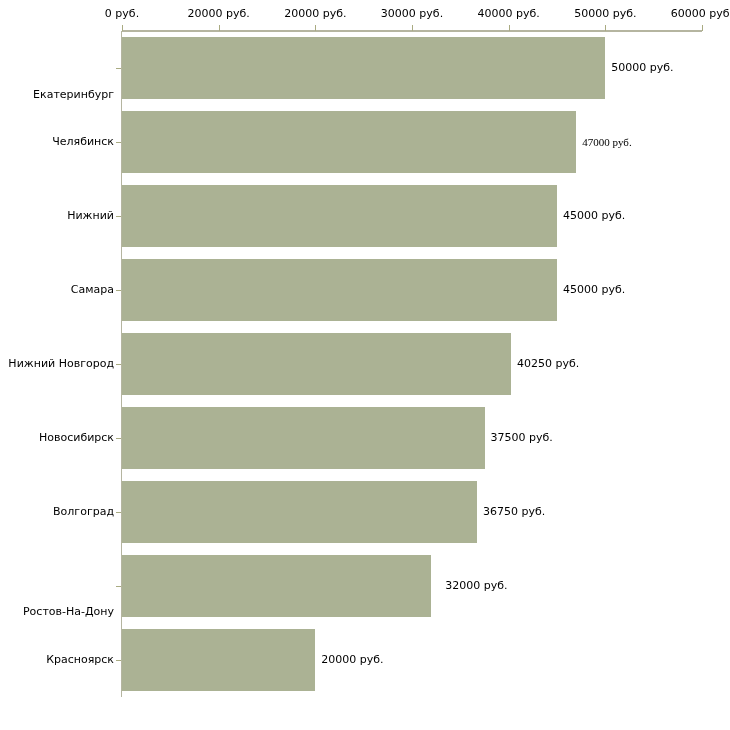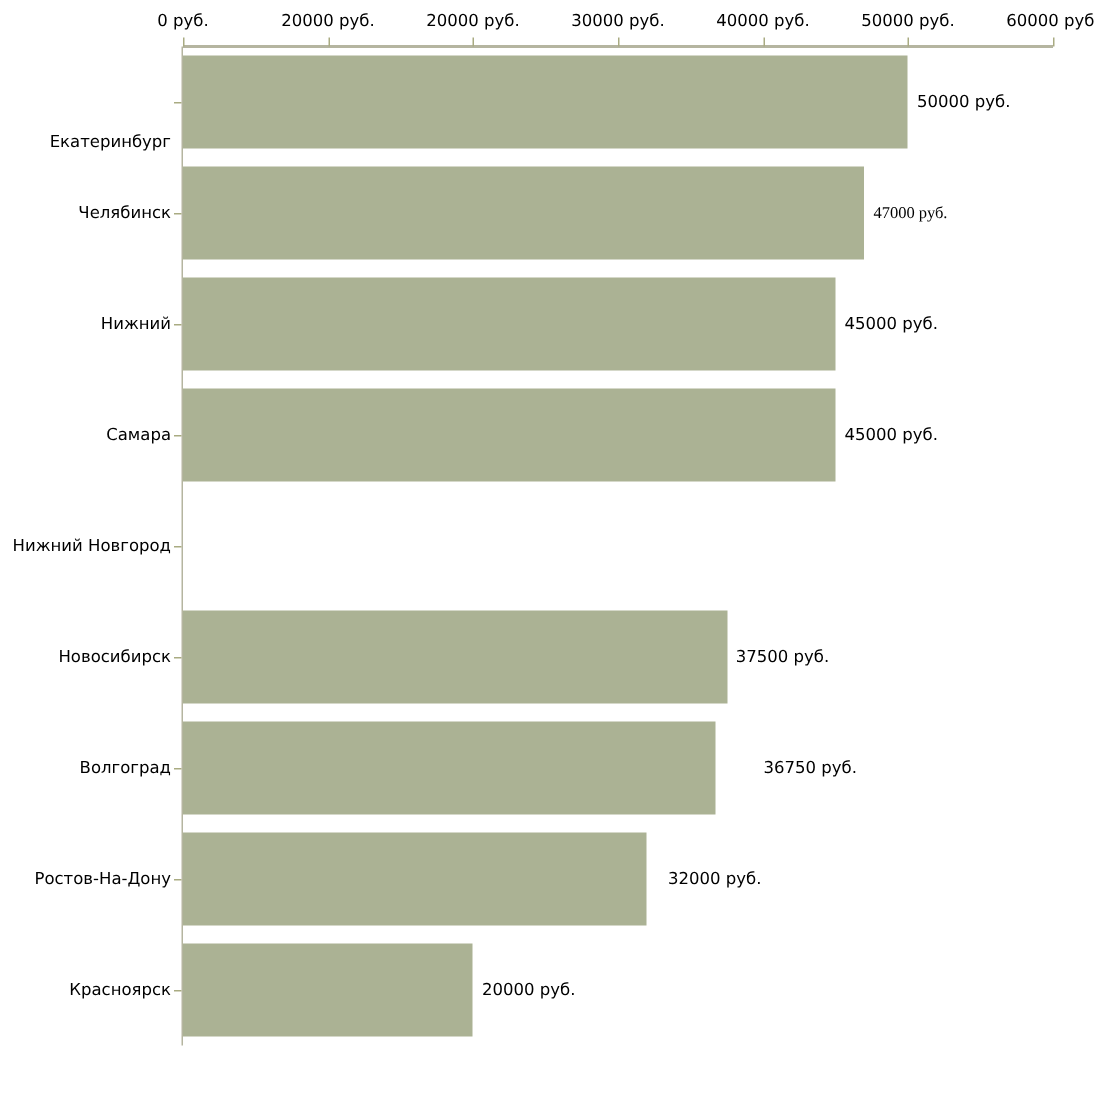--- a/index.html
+++ b/index.html
@@ -152,48 +152,52 @@
   </div>
 
   <div class="cat-label-wrap" id="cat-labels">
       <div class="cat-label-item" style="top: 37px; margin-top: 27px;">Екатеринбург</div>
       <div class="cat-label-item" style="top: 111px;">Челябинск</div>
       <div class="cat-label-item" style="top: 185px;">Нижний</div>
       <div class="cat-label-item" style="top: 259px;">Самара</div>
       <div class="cat-label-item" style="top: 333px;">Нижний Новгород</div>
       <div class="cat-label-item" style="top: 407px;">Новосибирск</div>
       <div class="cat-label-item" style="top: 481px;">Волгоград</div>
-      <div class="cat-label-item" style="top: 555px; text-align: right;">Ростов-На-Дону</div>
+      <div class="cat-label-item" style="top: 581px; text-align: right;">Ростов-На-Дону</div>
       <div class="cat-label-item" style="top: 629px;">Красноярск</div>
     </div>
 
   <div class="plot" id="plot">
       <div class="bar-row" style="top: 6px; width: 580px;">
         <div class="bar" title="Екатеринбург: 50000 руб." style="width: 483.333px; background: rgb(171, 178, 148);"></div>
         <div class="bar-value" style="left: 483.333px;">50000 руб.</div>
       </div>
       <div class="bar-row" style="top: 80px; width: 580px;">
         <div class="bar" title="Челябинск: 47000 руб." style="width: 454.333px; background: rgb(171, 178, 148);"></div>
         <div class="bar-value" style="left: 454.333px; font-family: Liberation Serif, serif;">47000 руб.</div>
       </div>
       <div class="bar-row" style="top: 154px; width: 580px;">
         <div class="bar" title="Москва: 45000 руб." style="width: 435px; background: rgb(171, 178, 148);"></div>
         <div class="bar-value" style="left: 435px;">45000 руб.</div>
       </div>
       <div class="bar-row" style="top: 228px; width: 580px;">
         <div class="bar" title="Самара: 45000 руб." style="width: 435px; background: rgb(171, 178, 148);"></div>
         <div class="bar-value" style="left: 435px;">45000 руб.</div>
       </div>
+      <div class="bar-row" style="top: 302px; width: 580px;">
+        <div class="bar" title="Нижний Новгород: 40250 руб." style="width: 389.083px; background: rgb(171, 178, 148);"></div>
+        <div class="bar-value" style="left: 389.083px;">40250 руб.</div>
+      </div>
       <div class="bar-row" style="top: 376px; width: 580px;">
         <div class="bar" title="Новосибирск: 37500 руб." style="width: 362.5px; background: rgb(171, 178, 148);"></div>
         <div class="bar-value" style="left: 362.5px;">37500 руб.</div>
       </div>
       <div class="bar-row" style="top: 450px; width: 580px;">
         <div class="bar" title="Волгоград: 36750 руб." style="width: 355.25px; background: rgb(171, 178, 148);"></div>
-        <div class="bar-value" style="left: 364px; padding-left: 23px;">36750 руб.</div>
+        <div class="bar-value" style="left: 338px; padding-left: 23px;">36750 руб.</div>
       </div>
       <div class="bar-row" style="top: 524px; width: 580px;">
         <div class="bar" title="Ростов-На-Дону: 32000 руб." style="width: 309.333px; background: rgb(171, 178, 148);"></div>
         <div class="bar-value" style="left: 309.333px; padding-left: 14px;">32000 руб.</div>
       </div>
       <div class="bar-row" style="top: 598px; width: 580px;">
         <div class="bar" title="Красноярск: 20000 руб." style="width: 193.333px; background: rgb(171, 178, 148);"></div>
         <div class="bar-value" style="left: 193.333px;">20000 руб.</div>
       </div>
     </div>

